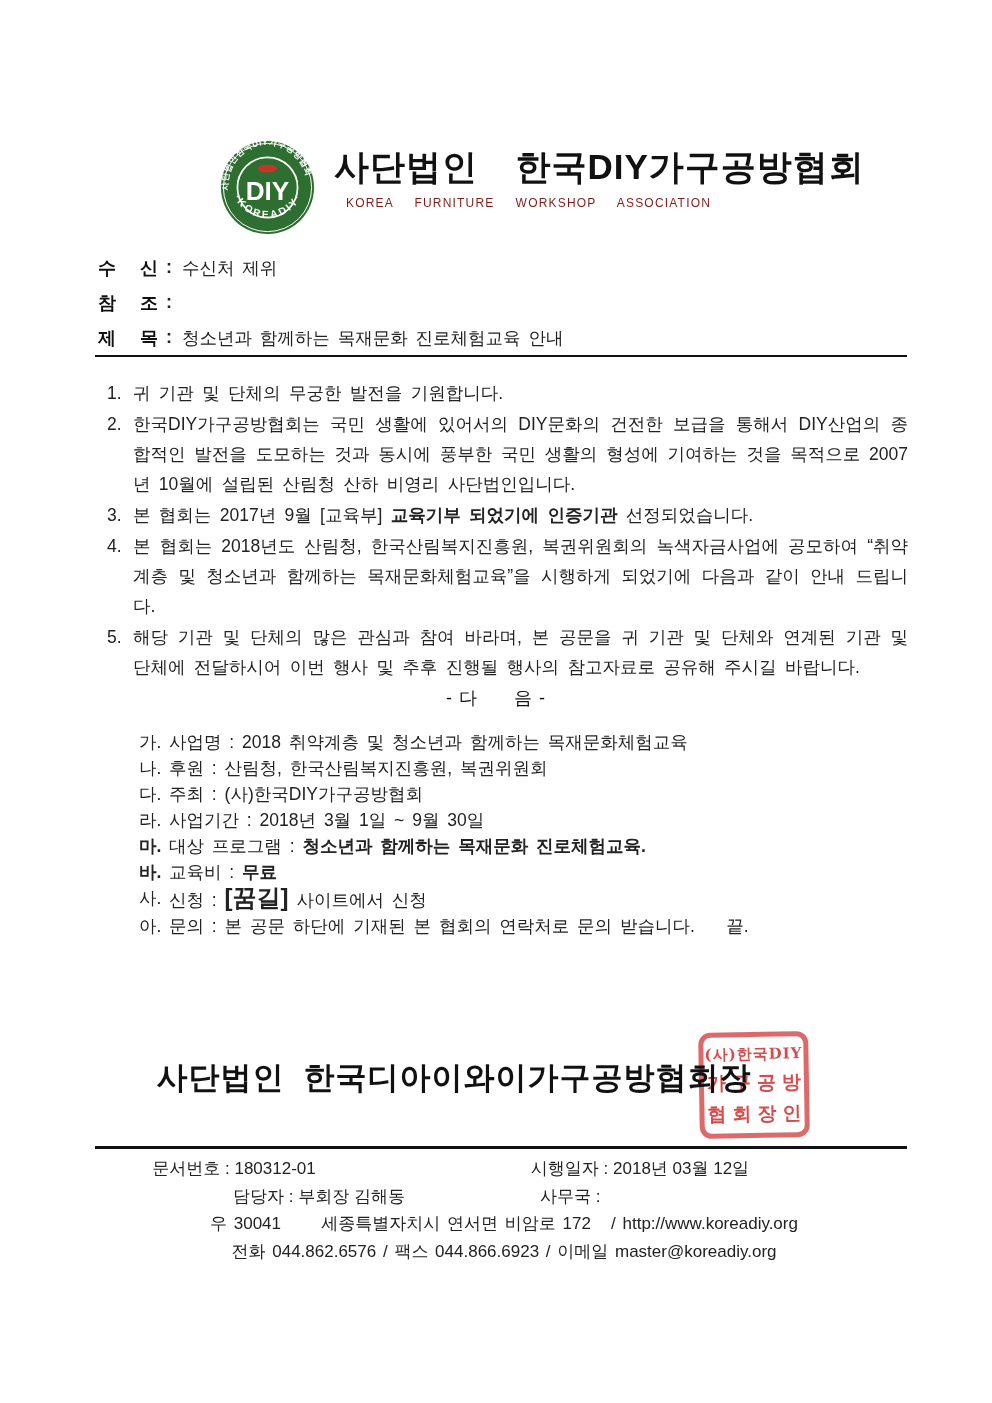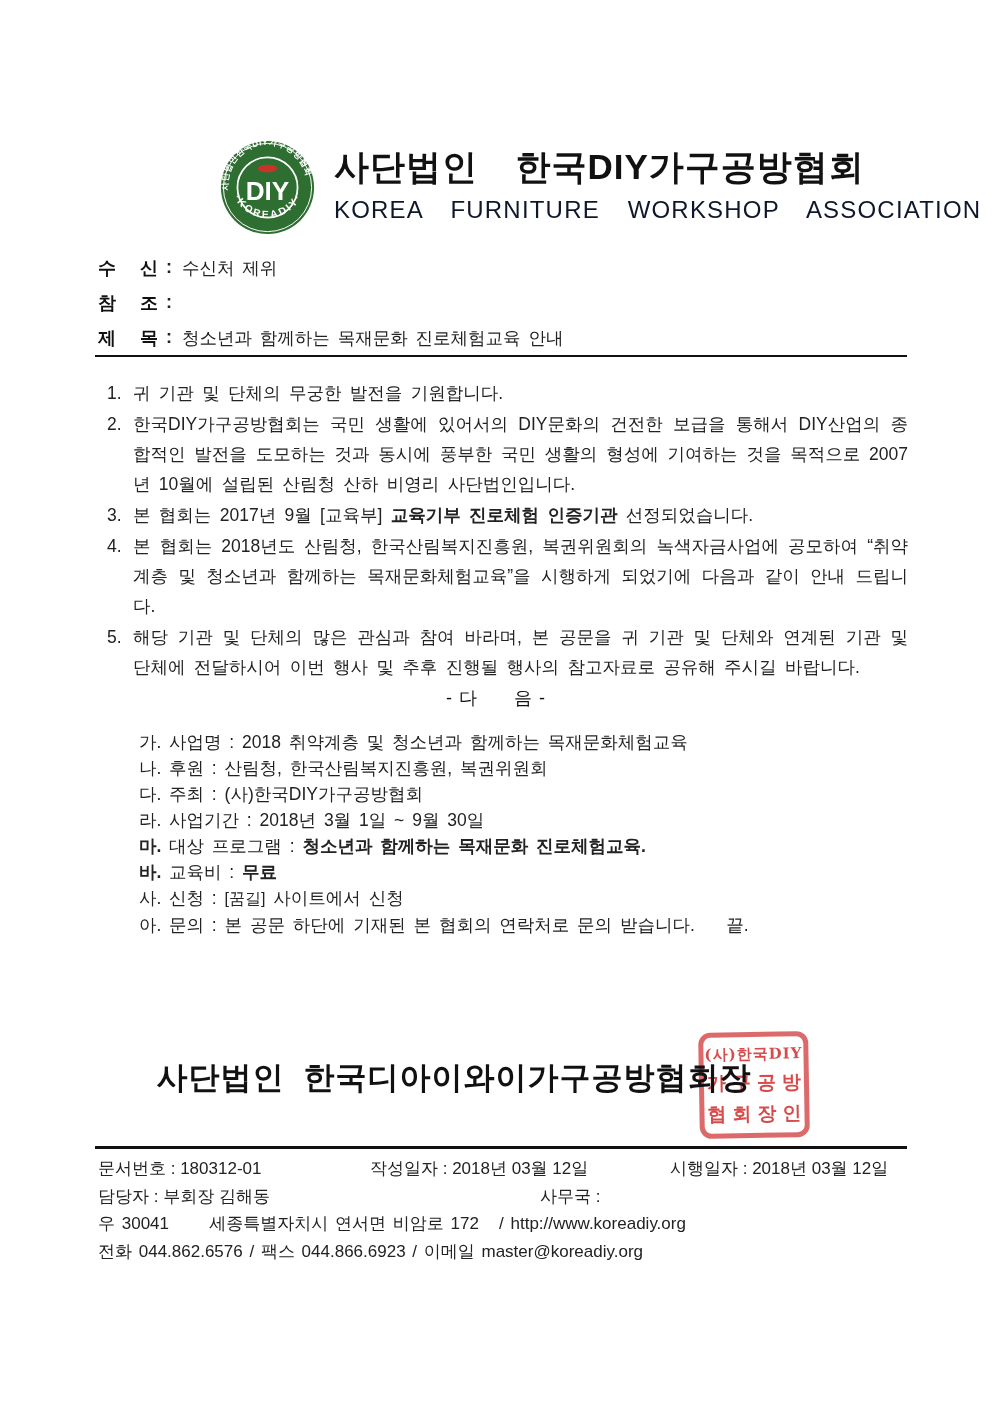--- a/index.html
+++ b/index.html
@@ -4,21 +4,21 @@
 <style>
   * { margin:0; padding:0; box-sizing:border-box; }
   html,body { background:#ffffff; }
   body { font-family:"Liberation Sans","DejaVu Sans",sans-serif; color:#222; }
   .page { position:relative; width:992px; height:1403px; background:#fff; overflow:hidden; }
 
   
   .logo-wrap { position:absolute; left:219px; top:139px; width:97px; height:97px; }
   .titles { position:absolute; left:334px; top:144px; }
   .org-kr { font-size:35px; font-weight:bold; color:#111; letter-spacing:1px; white-space:pre; word-spacing:8px; }
-  .org-en { margin-top:5px; font-size:24px; color:#0f172a; letter-spacing:1.2px; word-spacing:6px; white-space:pre; }
+  .org-en { margin-top:5px; font-size:12px; color:#7f1d1d; letter-spacing:1.2px; word-spacing:6px; white-space:pre;margin-left:12px; }
 
   
   .recipient { position:absolute; left:98px; top:250px; width:808px; }
   .rec-row { height:35px; display:flex; align-items:center; }
   .rec-lbl { width:60px; display:flex; justify-content:space-between; font-weight:bold; font-size:18px; color:#111; }
   .rec-colon { font-weight:bold; font-size:18px; margin:0 10px 0 8px; }
   .rec-val { font-size:17.5px; color:#222; word-spacing:3px;text-align:center; }
 
   .rule1 { position:absolute; left:95px; top:355px; width:812px; border-top:2px solid #111; }
 
@@ -30,41 +30,41 @@
   .bold { font-weight:bold; }
 
   .next-divider { position:absolute; left:0; top:686px; width:992px; text-align:center;
                   font-size:18px; color:#111; white-space:pre; letter-spacing:1px; }
 
   
   .details { position:absolute; left:139px; top:729px; width:740px; font-size:17.5px; line-height:26px; color:#222; }
   .d-row { display:flex; }
   .d-lbl { width:30px; flex:none; }
   .d-txt { flex:1; word-spacing:3px; white-space:pre-wrap; }
-  .big-bold { font-weight:normal; font-size:16px; }
+  .big-bold { font-weight:bold; font-size:24px; }
 
   
   .signature { position:absolute; left:0; top:1057px; width:908px; text-align:center; z-index:2;
                font-size:31px; font-weight:bold; color:#111; letter-spacing:1px; white-space:pre; }
 
   
   .stamp { position:absolute; left:699px; top:1032px; width:110px; height:106px; z-index:1;
            border:5px solid rgba(214,80,80,0.85); border-radius:12px;
            display:flex; flex-direction:column; justify-content:space-around; align-items:center;
            padding:4px 2px; transform:rotate(-1deg); }
   .stamp-row { color:rgba(210,60,60,0.92); font-weight:bold; font-family:"DejaVu Serif","Liberation Serif",serif;
                line-height:1; white-space:nowrap; }
   .stamp-r1 { font-size:15px; letter-spacing:1px; }
   .stamp-r2 { font-size:19px; letter-spacing:6px; margin-left:6px; }
   .stamp-r3 { font-size:19px; letter-spacing:6px; margin-left:6px; }
 
   .rule2 { position:absolute; left:95px; top:1146px; width:812px; border-top:3px solid #111; }
 
   
-  .footer { position:absolute; left:98px; top:1155px; width:812px; font-size:17px; line-height:27.5px; color:#222; }
+  .footer { position:absolute; left:98px; top:1155px; width:812px; font-size:17px; line-height:27.5px; color:#222;text-align:center; }
   .f-row1 { display:flex; }
   .f-c1 { width:272px; } .f-c2 { width:300px; } .f-c3 { flex:1; }
   .f-row2 { display:flex; }
   .f-m { width:442px; }
   .f-pre { white-space:pre-wrap; word-spacing:2px; }
 </style>
 </head>
 <body>
 
 <div class="page">
@@ -127,21 +127,21 @@
     <div class="b-item">
       <span class="b-num">1.</span>
       <span class="b-txt">귀 기관 및 단체의 무궁한 발전을 기원합니다.</span>
     </div>
     <div class="b-item">
       <span class="b-num">2.</span>
       <span class="b-txt">한국DIY가구공방협회는 국민 생활에 있어서의 DIY문화의 건전한 보급을 통해서 DIY산업의 종합적인 발전을 도모하는 것과 동시에 풍부한 국민 생활의 형성에 기여하는 것을 목적으로 2007년 10월에 설립된 산림청 산하 비영리 사단법인입니다.</span>
     </div>
     <div class="b-item">
       <span class="b-num">3.</span>
-      <span class="b-txt"><span>본 협회는 2017년 9월 [교육부] </span><span class="bold">교육기부 진로체험 인증기관</span><span> 선정되었습니다.</span></span>
+      <span class="b-txt"><span>본 협회는 2017년 9월 [교육부] </span><span class="bold">교육기부 되었기에 인증기관</span><span> 선정되었습니다.</span></span>
     </div>
     <div class="b-item">
       <span class="b-num">4.</span>
       <span class="b-txt">본 협회는 2018년도 산림청, 한국산림복지진흥원, 복권위원회의 녹색자금사업에 공모하여 “취약계층 및 청소년과 함께하는 목재문화체험교육”을 시행하게 되었기에 다음과 같이 안내 드립니다.</span>
     </div>
     <div class="b-item">
       <span class="b-num">5.</span>
       <span class="b-txt">해당 기관 및 단체의 많은 관심과 참여 바라며, 본 공문을 귀 기관 및 단체와 연계된 기관 및 단체에 전달하시어 이번 행사 및 추후 진행될 행사의 참고자료로 공유해 주시길 바랍니다.</span>
     </div>
   </div>
@@ -189,21 +189,20 @@
     <div class="stamp-row stamp-r1">(사)한국DIY</div>
     <div class="stamp-row stamp-r2">가구공방</div>
     <div class="stamp-row stamp-r3">협회장인</div>
   </div>
 
   <div class="rule2"></div>
 
   <div class="footer">
     <div class="f-row1">
       <span class="f-c1">문서번호 : 180312-01</span>
-      <span class="f-c2">작성일자 : 2018년 03월 12일</span>
       <span class="f-c3">시행일자 : 2018년 03월 12일</span>
     </div>
     <div class="f-row2">
       <span class="f-m">담당자 : 부회장 김해동</span>
       <span>사무국 :</span>
     </div>
     <div class="f-pre">우 30041      세종특별자치시 연서면 비암로 172   / http://www.koreadiy.org</div>
     <div class="f-pre">전화 044.862.6576 / 팩스 044.866.6923 / 이메일 master@koreadiy.org</div>
   </div>
 

